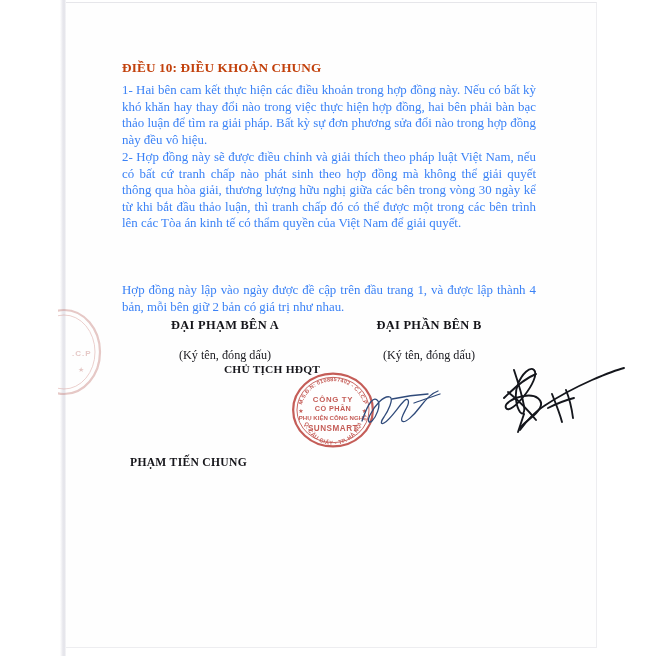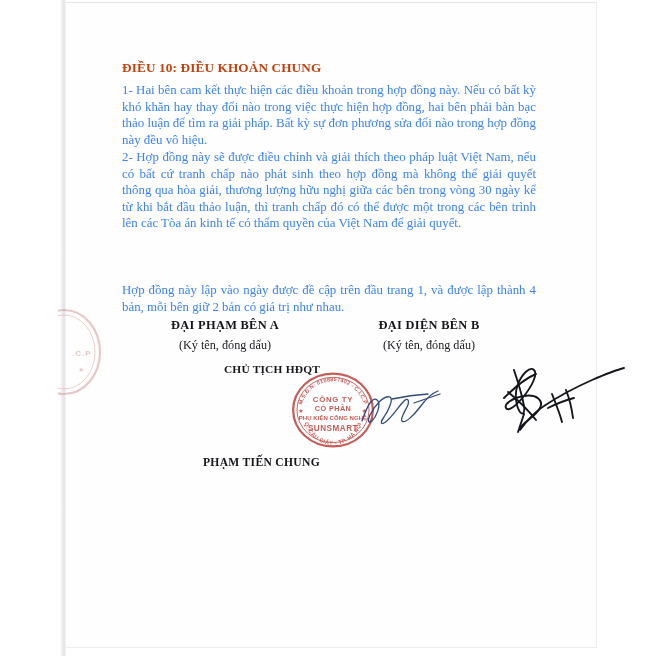--- a/index.html
+++ b/index.html
@@ -87,21 +87,21 @@
   #sig-col-a { left: 8px; }
   #sig-col-b { left: 212px; }
 
   .sig-title {
     font-size: 12.4px;
     font-weight: bold;
     letter-spacing: 0.3px;
     color: #15151a;
   }
   .sig-sub {
-    margin-top: 5px;
+    margin-top: 15px;
     font-size: 12.2px;
     color: #1a1a20;
   }
 
   .role-line {
     position: absolute;
     left: 8px;
     top: 363px;
     width: 190px;
     text-align: right;
@@ -109,21 +109,21 @@
     font-weight: bold;
     letter-spacing: 0.2px;
     color: #16161b;
   }
 
   .name-line {
     position: absolute;
     left: 8px;
     top: 456px;
     width: 190px;
-    text-align: right;
+    text-align: left;
     font-size: 11.6px;
     font-weight: bold;
     letter-spacing: 0.3px;
     color: #16161b;
   }
 
   
   #company-seal {
     position: absolute;
     left: 168px;
@@ -182,21 +182,21 @@
     <div class="sig-col" id="sig-col-a">
       <div class="sig-title">ĐẠI PHẠM BÊN A</div>
       <div class="sig-sub">(Ký tên, đóng dấu)</div>
     </div>
 
     <div class="role-line">CHỦ TỊCH HĐQT</div>
 
     <div class="name-line">PHẠM TIẾN CHUNG</div>
 
     <div class="sig-col" id="sig-col-b">
-      <div class="sig-title">ĐẠI DIỆN BÊN B</div>
+      <div class="sig-title">ĐẠI PHẦN BÊN B</div>
       <div class="sig-sub">(Ký tên, đóng dấu)</div>
     </div>
 
     <svg id="company-seal" viewBox="0 0 100 92">
       <defs>
         <path id="arcTop" d="M 12 50 A 38 38 0 0 1 88 50"></path>
         <path id="arcBottom" d="M 15 52 A 35 35 0 0 0 85 52"></path>
       </defs>
       <ellipse cx="50" cy="46" rx="47" ry="43" fill="none" stroke="#c0504a" stroke-width="2.6"></ellipse>
       <ellipse cx="50" cy="46" rx="42.5" ry="38.5" fill="none" stroke="#c0504a" stroke-width="1.1"></ellipse>

